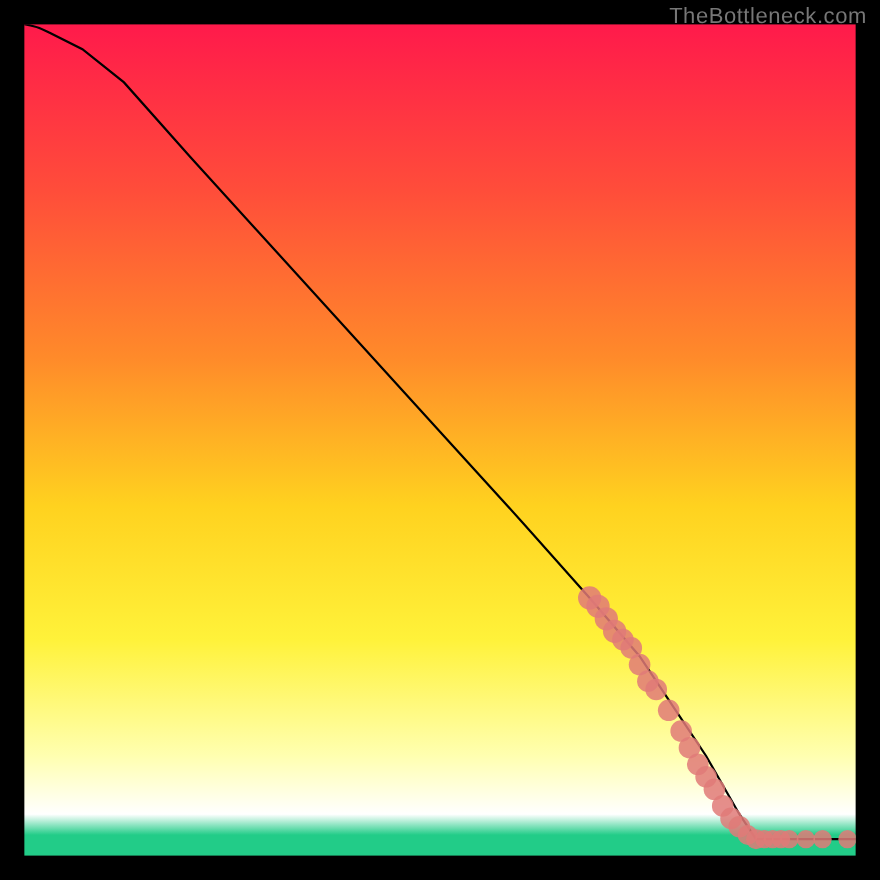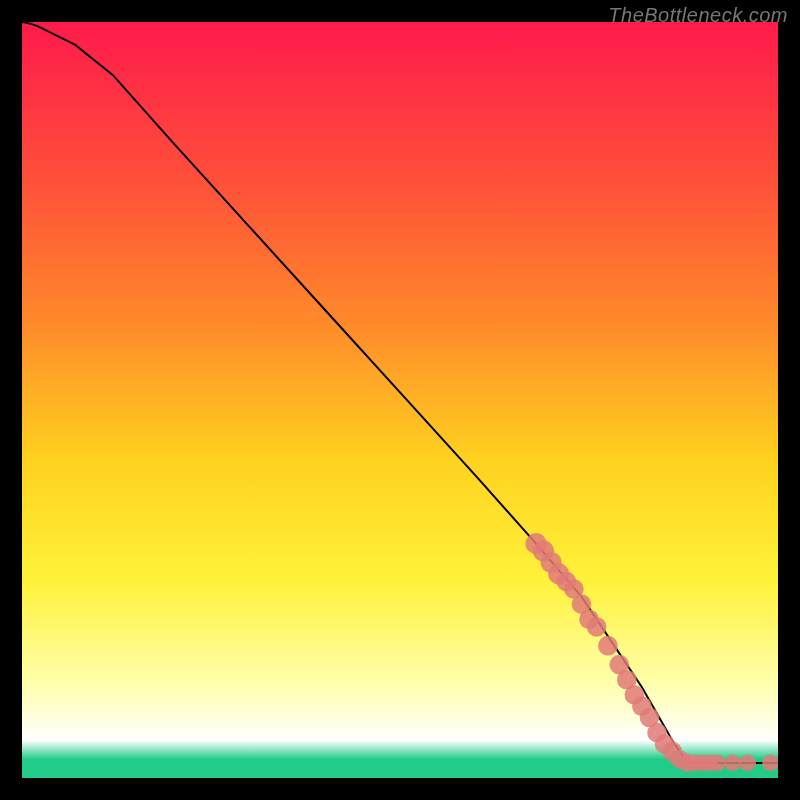--- a/index.html
+++ b/index.html
@@ -9,21 +9,20 @@
     height: 800px;
     background: #000;
     overflow: hidden;
     font-family: Arial, Helvetica, sans-serif;
   }
   .stage {
     position: relative;
     width: 800px;
     height: 800px;
     background: #000;
-    font-style: italic;
   }
   .watermark {
     position: absolute;
     top: 4px;
     right: 12px;
     color: #777;
     font-size: 20px;
     font-weight: 500;
     letter-spacing: 0.5px;
     z-index: 30;

